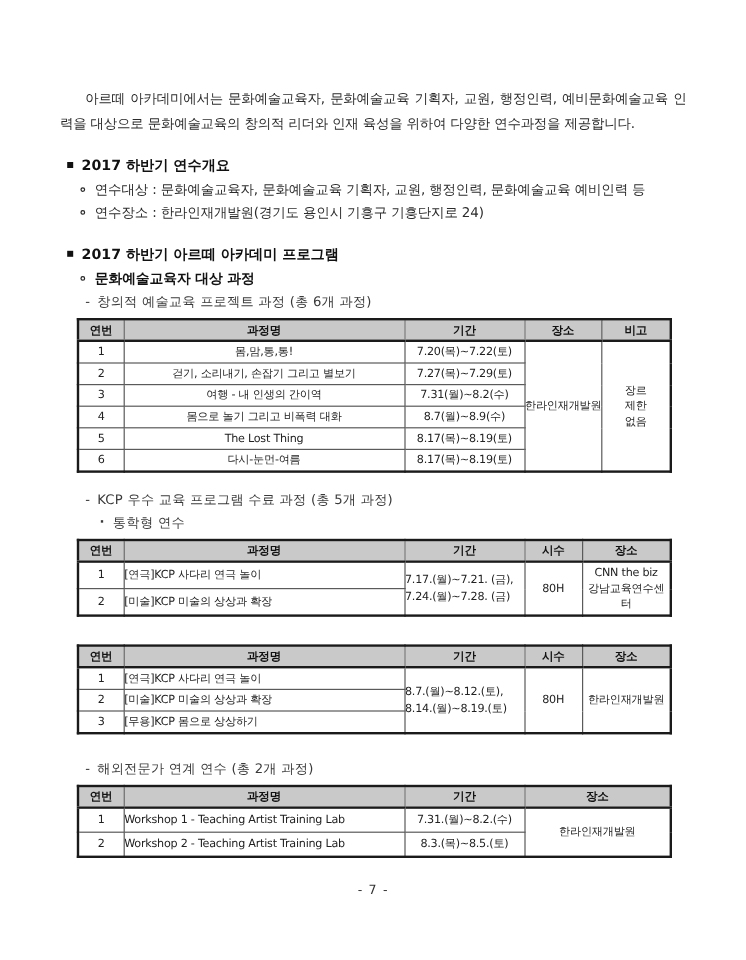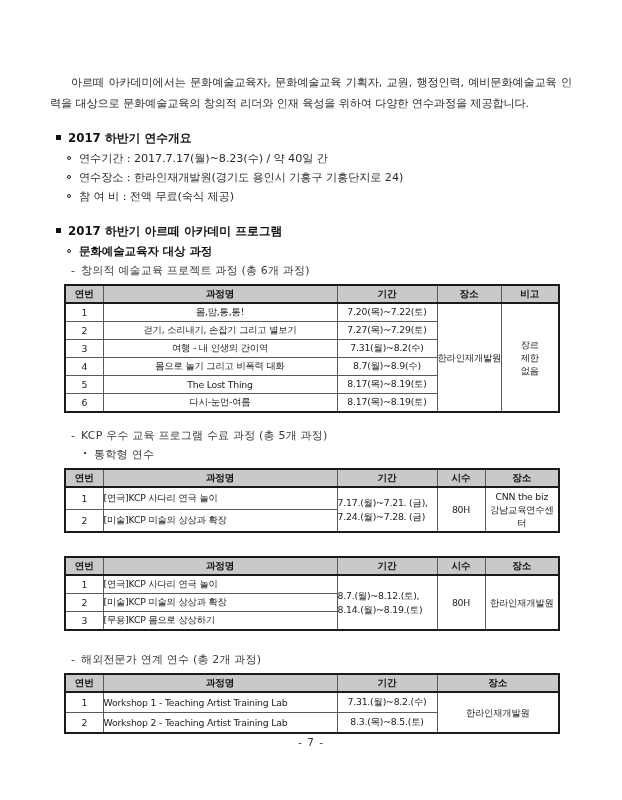--- a/index.html
+++ b/index.html
@@ -171,23 +171,22 @@
 </style>
 </head>
 <body>
 
 <div class="page">
   <div class="content">
 
     <p class="intro">아르떼 아카데미에서는 문화예술교육자, 문화예술교육 기획자, 교원, 행정인력, 예비문화예술교육 인력을 대상으로 문화예술교육의 창의적 리더와 인재 육성을 위하여 다양한 연수과정을 제공합니다.</p>
 
     <div class="sec-h1">2017 하반기 연수개요</div>
-    <div class="sec-h2">연수기간 : 2017.7.17(월)~8.23(수) / 약 40일 간</div>
+    <div class="sec-h2">연수대상 : 문화예술교육자, 문화예술교육 기획자, 교원, 행정인력, 문화예술교육 예비인력 등</div>
     <div class="sec-h2">연수장소 : 한라인재개발원(경기도 용인시 기흥구 기흥단지로 24)</div>
-    <div class="sec-h2">참 여 비 : 전액 무료(숙식 제공)</div>
 
     <div class="gap-sm"></div>
 
     <div class="sec-h1">2017 하반기 아르떼 아카데미 프로그램</div>
     <div class="sec-h2 bold">문화예술교육자 대상 과정</div>
 
     <div class="sec-h3">창의적 예술교육 프로젝트 과정 (총 6개 과정)</div>
 
     <div class="tbl-wrap">
       <table class="doc">

